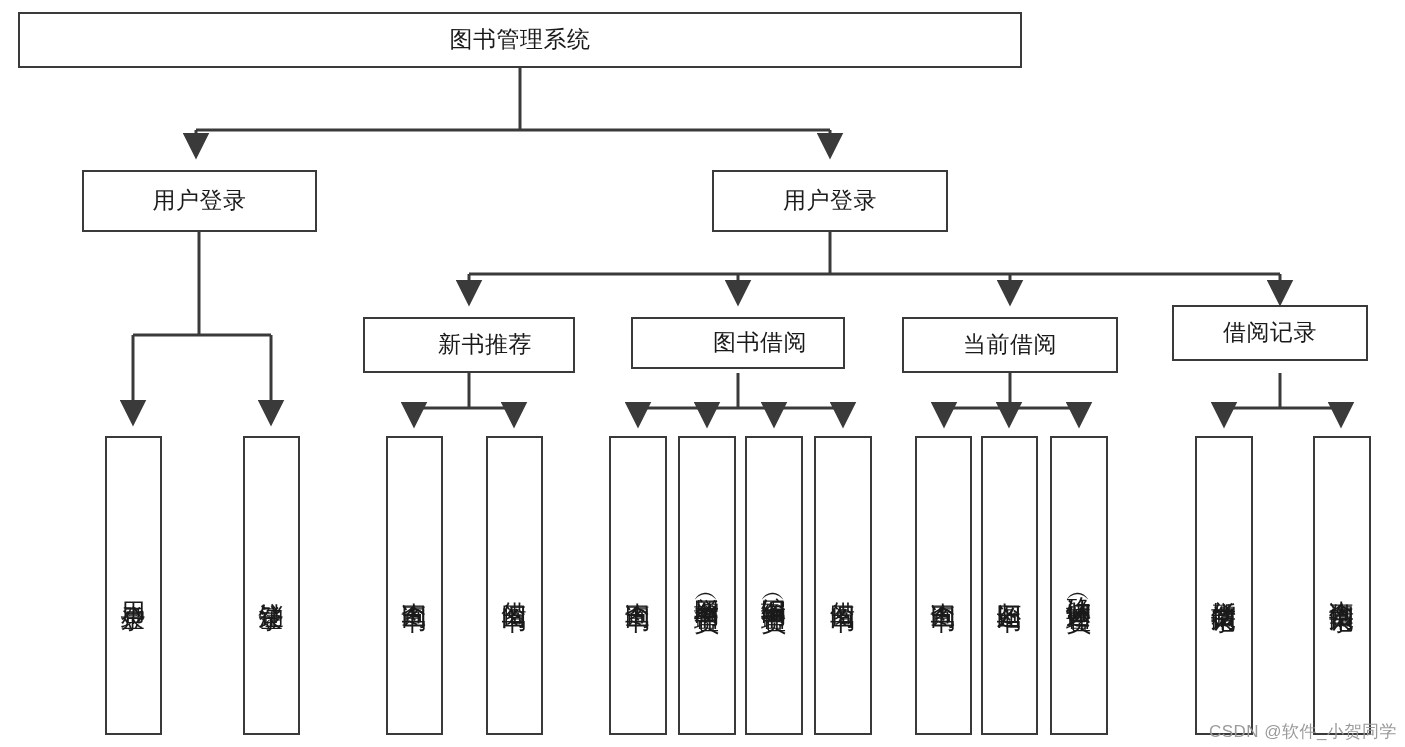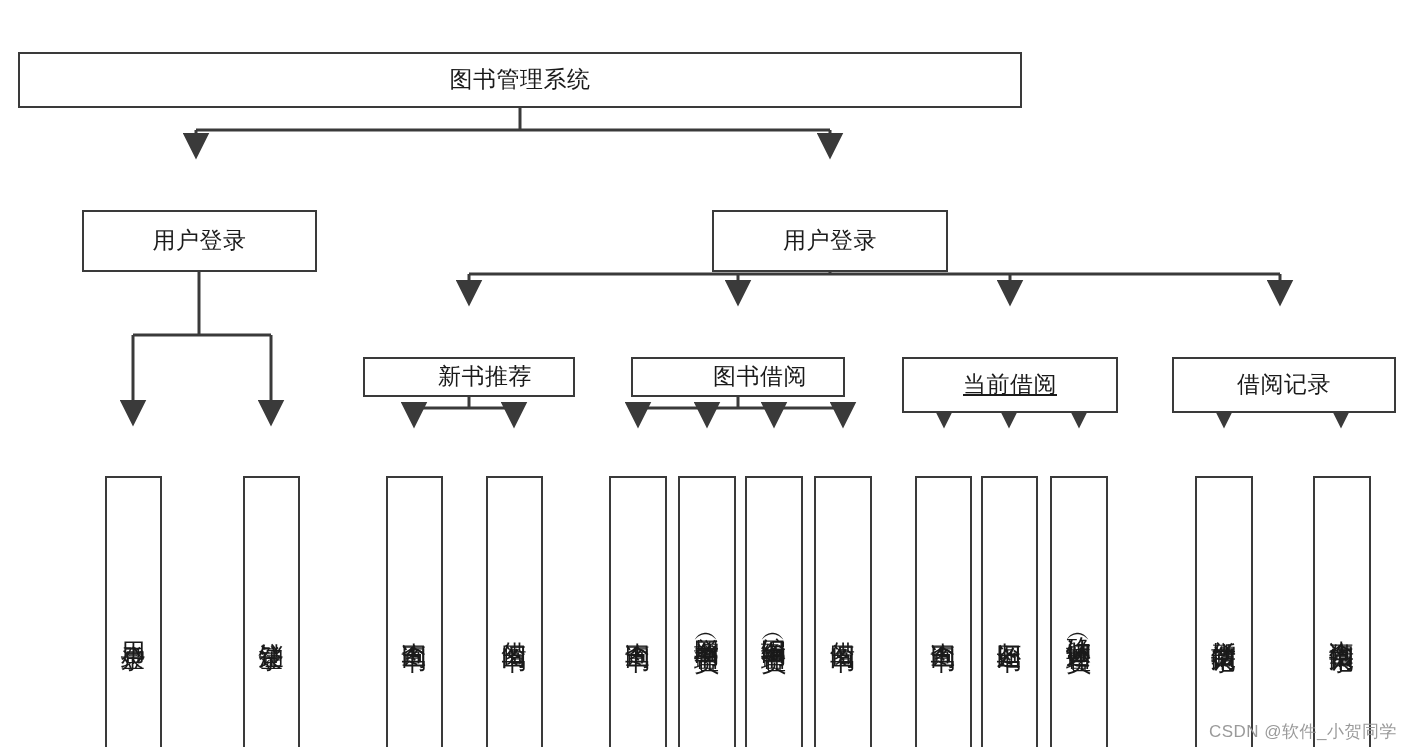--- a/index.html
+++ b/index.html
@@ -27,21 +27,20 @@
   }
   .node {
     position: absolute;
     box-sizing: border-box;
     border: 2px solid #3a3a3a;
     background: #ffffff;
     display: flex;
     align-items: center;
     justify-content: center;
     color: #1a1a1a;
-    margin-top: 40px;
   }
   .node.horiz {
     font-size: 23px;
     letter-spacing: 0.5px;
     line-height: 1.2;
     white-space: nowrap;
   }
   .node.vert {
     writing-mode: vertical-rl;
     text-orientation: upright;
@@ -128,30 +127,30 @@
     <span>图书管理系统</span>
   </div>
 
   <div class="node horiz" style="left:82px; top:170px; width:235px; height:62px;">
     <span>用户登录</span>
   </div>
   <div class="node horiz" style="left:712px; top:170px; width:236px; height:62px;">
     <span>用户登录</span>
   </div>
 
-  <div class="node horiz" style="left:363px; top:317px; width:212px; height:40px;padding-left:32px;">
+  <div class="node horiz" style="left:363px; top:317px; width:212px; height:56px;padding-left:32px;">
     <span>新书推荐</span>
   </div>
-  <div class="node horiz" style="left:631px; top:317px; width:214px; height:40px;padding-left:44px;">
+  <div class="node horiz" style="left:631px; top:317px; width:214px; height:52px;padding-left:44px;">
     <span>图书借阅</span>
   </div>
-  <div class="node horiz" style="left:902px; top:317px; width:216px; height:56px;text-decoration:underline;">
+  <div class="node horiz" style="left:902px; top:317px; width:216px; height:56px;">
     <span>当前借阅</span>
   </div>
-  <div class="node horiz" style="left:1172px; top:317px; width:224px; height:56px;">
+  <div class="node horiz" style="left:1172px; top:305px; width:196px; height:56px;">
     <span>借阅记录</span>
   </div>
 
   <div class="node vert" style="left:105px; top:436px; width:57px; height:299px;">
     <span class="vtext">用户登录</span>
   </div>
   <div class="node vert" style="left:243px; top:436px; width:57px; height:299px;">
     <span class="vtext">注销登录</span>
   </div>
 

